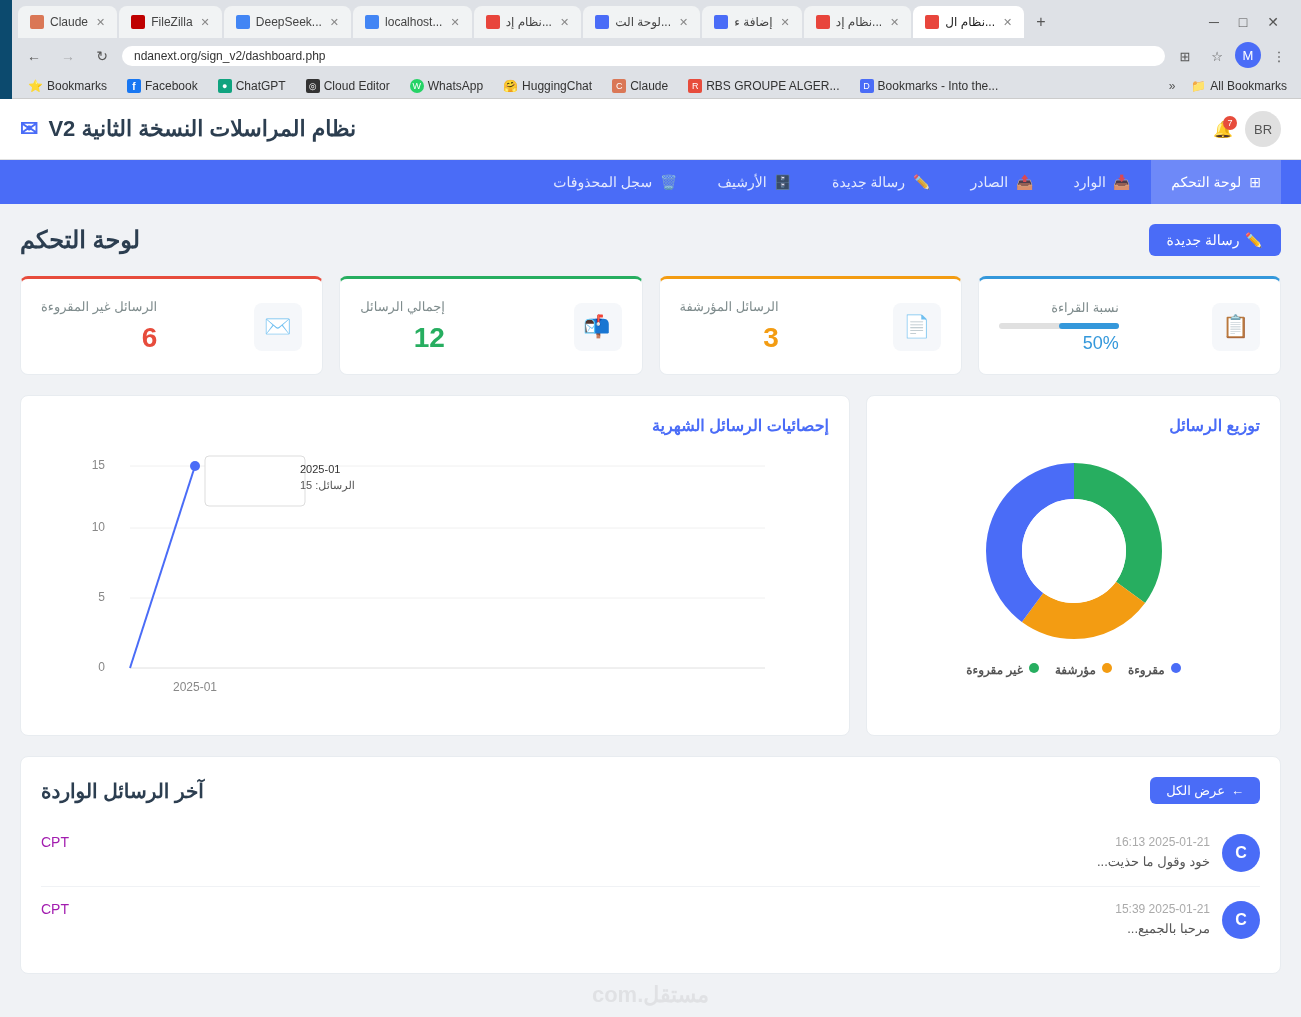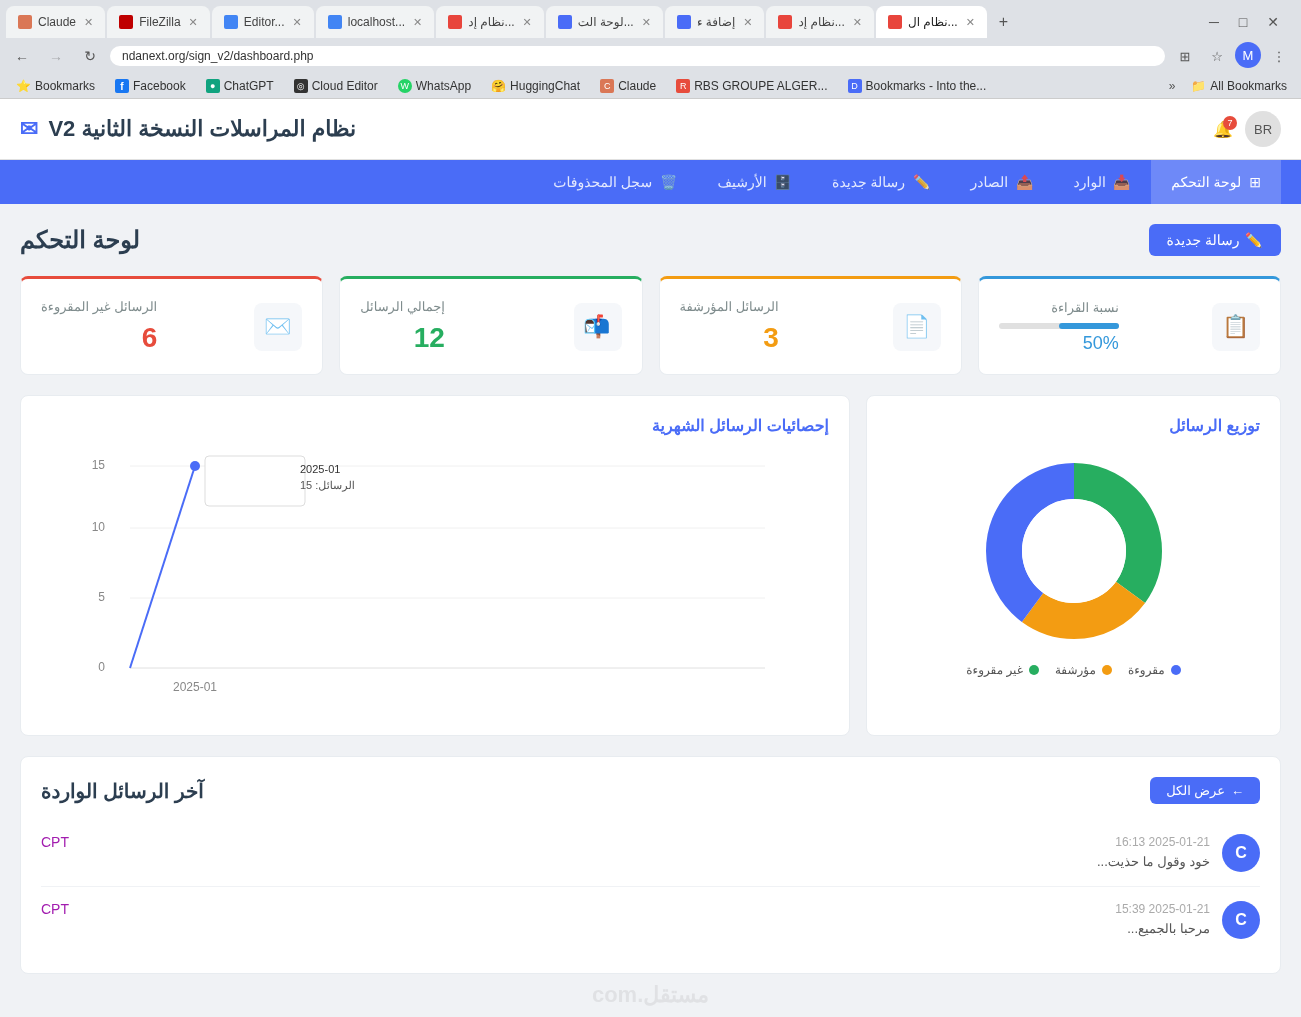--- a/index.html
+++ b/index.html
@@ -1,19 +1,19 @@
 <!DOCTYPE html>
 <html><head>
   <meta charset="utf-8">
   <style>
     * { margin: 0; padding: 0; box-sizing: border-box; }
     body { font-family: Arial, sans-serif; background: #f0f2f5; width: 1301px; overflow-x: hidden; }
 
     
-    .browser-chrome { background: #7dd3fc; width: 100%; }
+    .browser-chrome { background: #0c4a6e; width: 100%; padding-left: 12px; }
     .tab-bar { display: flex; align-items: center; padding: 6px 6px 0; background: #dee1e6; gap: 2px; }
     .tab { display: flex; align-items: center; gap: 6px; padding: 6px 12px; background: #f1f3f4; border-radius: 8px 8px 0 0; font-size: 12px; color: #444; max-width: 140px; height: 32px; cursor: pointer; }
     .tab.active { background: #fff; color: #222; }
     .tab-favicon { width: 14px; height: 14px; border-radius: 2px; flex-shrink: 0; }
     .tab-label { overflow: hidden; text-overflow: ellipsis; white-space: nowrap; flex: 1; }
     .tab-close { font-size: 11px; color: #888; margin-left: 2px; flex-shrink: 0; }
     .tab-new { padding: 6px 10px; font-size: 16px; color: #555; cursor: pointer; }
     .window-controls { display: flex; gap: 4px; margin-left: auto; padding: 0 8px; align-items: center; }
     .win-btn { font-size: 14px; color: #555; cursor: pointer; padding: 2px 8px; }
 
@@ -69,21 +69,21 @@
 
     
     .charts-row { display: grid; grid-template-columns: 1fr 2fr; gap: 16px; margin-bottom: 20px; }
     .chart-card { background: #fff; border-radius: 8px; padding: 20px; border: 1px solid #e8ecf0; }
     .chart-title { font-size: 16px; font-weight: bold; color: #4a6cf7; text-align: right; margin-bottom: 16px; }
 
     
     .donut-wrap { display: flex; flex-direction: column; align-items: center; }
     .donut-svg { width: 200px; height: 200px; }
     .donut-legend { display: flex; gap: 16px; margin-top: 12px; flex-direction: row-reverse; }
-    .legend-item { display: flex; align-items: center; gap: 6px; font-size: 12px; color: #555; }
+    .legend-item { display: flex; align-items: flex-start; gap: 6px; font-size: 12px; color: #555; font-weight: bold; }
     .legend-dot { width: 10px; height: 10px; border-radius: 50%; }
 
     
     .line-chart-wrap { padding: 0 10px; }
 
     
     .messages-section { background: #fff; border-radius: 8px; border: 1px solid #e8ecf0; padding: 20px; }
     .section-header { display: flex; align-items: center; justify-content: space-between; margin-bottom: 16px; }
     .section-title { font-size: 20px; font-weight: bold; color: #2c3e50; }
     .btn-view-all { background: #4a6cf7; color: #fff; border: none; padding: 6px 16px; border-radius: 6px; cursor: pointer; font-size: 13px; display: flex; align-items: center; gap: 6px; }
@@ -111,21 +111,21 @@
       <span class="tab-label">Claude</span>
       <span class="tab-close">✕</span>
     </div>
     <div id="tab-filezilla" class="tab">
       <div class="tab-favicon" style="background:#bf0000;"></div>
       <span class="tab-label">FileZilla</span>
       <span class="tab-close">✕</span>
     </div>
     <div id="tab-deepseek" class="tab">
       <div class="tab-favicon" style="background:#4285f4;"></div>
-      <span class="tab-label">Editor...</span>
+      <span class="tab-label">DeepSeek...</span>
       <span class="tab-close">✕</span>
     </div>
     <div id="tab-localhost" class="tab">
       <div class="tab-favicon" style="background:#4285f4;"></div>
       <span class="tab-label">localhost...</span>
       <span class="tab-close">✕</span>
     </div>
     <div id="tab-nda1" class="tab">
       <div class="tab-favicon" style="background:#e8453c;"></div>
       <span class="tab-label">نظام إد...</span>

